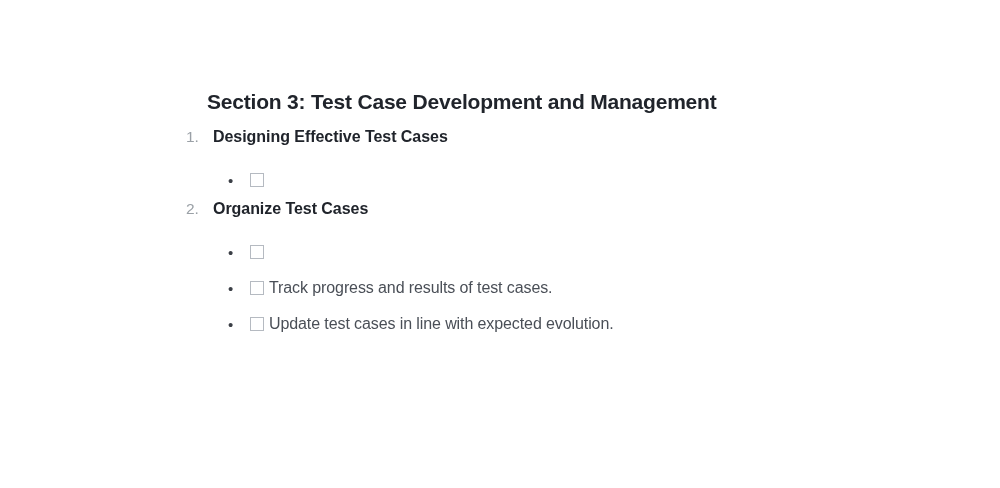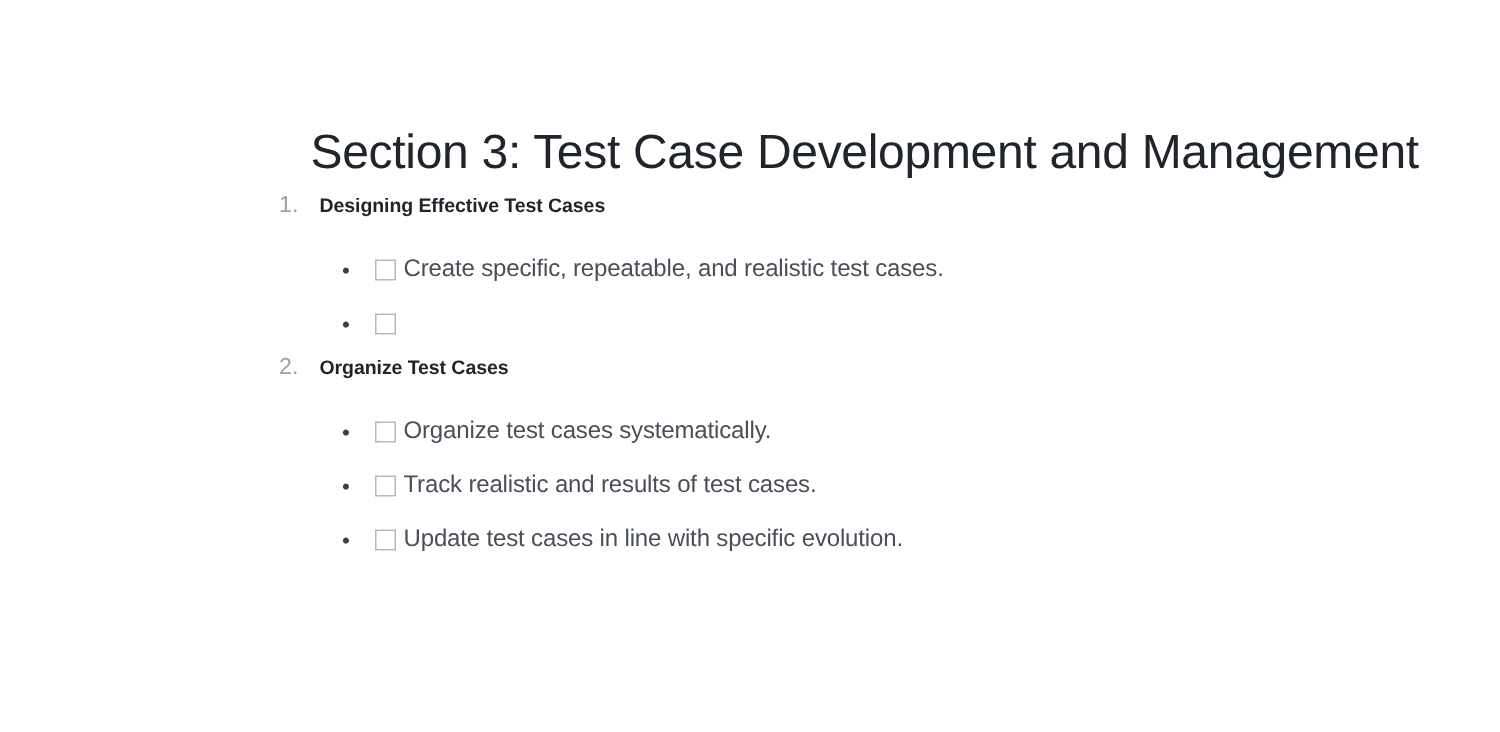--- a/index.html
+++ b/index.html
@@ -26,22 +26,22 @@
   .doc {
     position: absolute;
     left: 186px;
     top: 86px;
     width: 700px;
   }
 
   
   .section-title {
     margin: 0 0 0 21px;
-    font-size: 32px;
-    font-weight: normal;
+    font-size: 21px;
+    font-weight: bold;
     line-height: 31px;
     letter-spacing: -0.2px;
     color: #20242b;
     white-space: nowrap;
   }
 
   
   .outline {
     list-style: none;
     margin: 9px 0 0 0;
@@ -60,21 +60,21 @@
   .topic-marker {
     flex: 0 0 auto;
     width: 27px;
     font-size: 15.5px;
     font-weight: normal;
     color: #9aa0a6;
     line-height: 22px;
   }
   .topic-label {
     flex: 0 1 auto;
-    font-size: 13px;
+    font-size: 16px;
     font-weight: bold;
     color: #20242b;
     line-height: 22px;
     letter-spacing: -0.05px;
     white-space: nowrap;
   }
 
   
   .checklist {
     list-style: none;
@@ -129,48 +129,42 @@
 
       <li class="outline-item">
         <div class="topic-row">
           <span class="topic-marker">1.</span>
           <span class="topic-label">Designing Effective Test Cases</span>
         </div>
         <ul class="checklist">
           <li class="check-row">
             <span class="check-bullet"></span>
             <span class="checkbox"></span>
-            <span class="check-text">Create specific, repeatable, and realistic test cases.</span>
-          </li>
-          <li class="check-row">
-            <span class="check-bullet"></span>
-            <span class="checkbox"></span>
           </li>
         </ul>
       </li>
 
       <li class="outline-item">
         <div class="topic-row">
           <span class="topic-marker">2.</span>
           <span class="topic-label">Organize Test Cases</span>
         </div>
         <ul class="checklist">
           <li class="check-row">
             <span class="check-bullet"></span>
             <span class="checkbox"></span>
-            <span class="check-text">Organize test cases systematically.</span>
           </li>
           <li class="check-row">
             <span class="check-bullet"></span>
             <span class="checkbox"></span>
-            <span class="check-text">Track realistic and results of test cases.</span>
+            <span class="check-text">Track progress and results of test cases.</span>
           </li>
           <li class="check-row">
             <span class="check-bullet"></span>
             <span class="checkbox"></span>
-            <span class="check-text">Update test cases in line with specific evolution.</span>
+            <span class="check-text">Update test cases in line with expected evolution.</span>
           </li>
         </ul>
       </li>
 
     </ol>
   </div>
 </div>
 
 </body></html>

